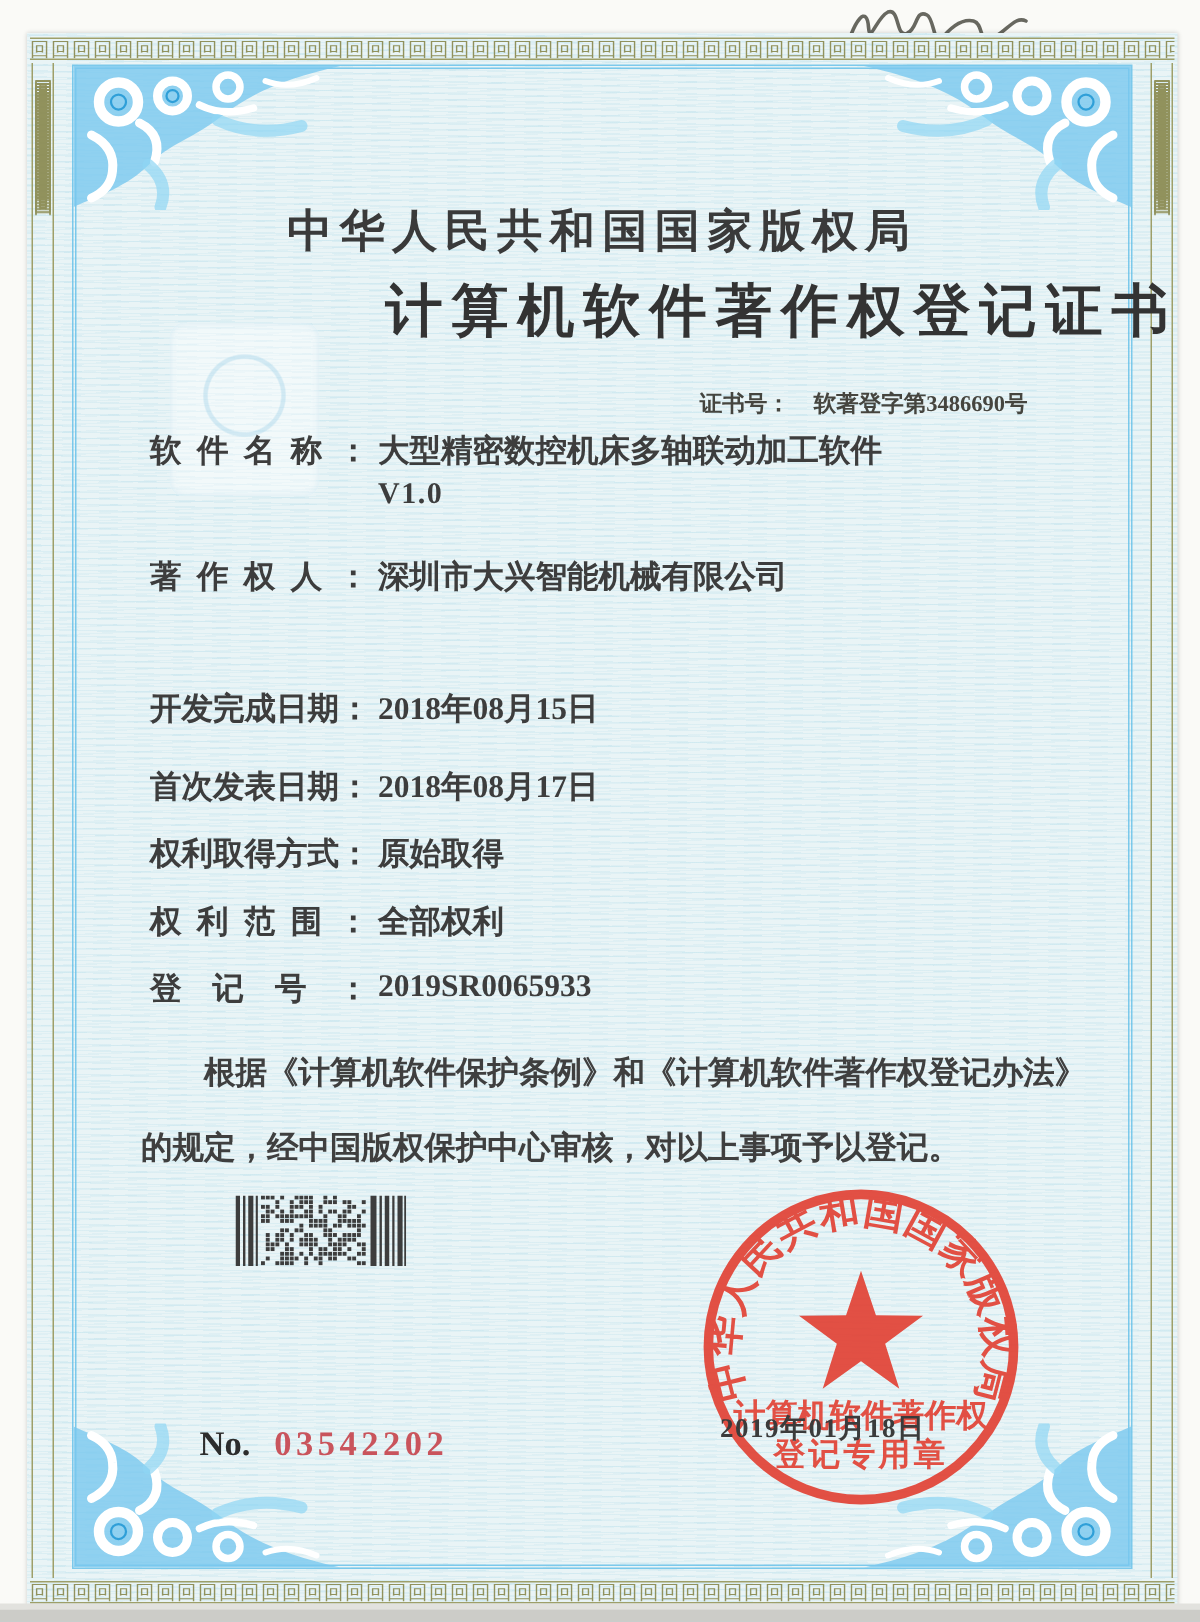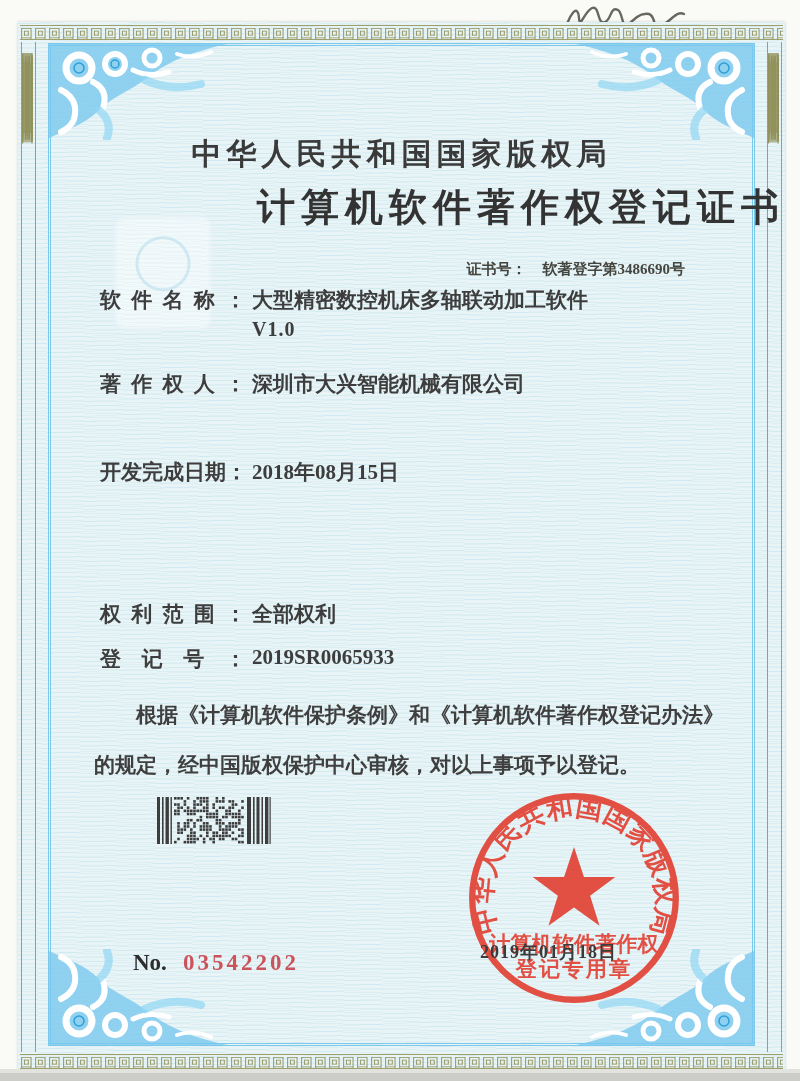--- a/index.html
+++ b/index.html
@@ -180,21 +180,27 @@
     <div class="value-line2" style="top:296px;">V1.0</div>
 
     <div class="row" style="top:348px;">
       <span class="label">著作权人：</span><span class="value">深圳市大兴智能机械有限公司</span>
     </div>
 
     <div class="row" style="top:436px;">
       <span class="label">开发完成日期：</span><span class="value">2018年08月15日</span>
     </div>
 
-
+    <div class="row" style="top:488px;">
+      <span class="label">首次发表日期：</span><span class="value">2018年08月17日</span>
+    </div>
+
+    <div class="row" style="top:533px;">
+      <span class="label">权利取得方式：</span><span class="value">原始取得</span>
+    </div>
 
     <div class="row" style="top:578px;">
       <span class="label">权利范围：</span><span class="value">全部权利</span>
     </div>
 
     <div class="row" style="top:623px;">
       <span class="label">登记号：</span><span class="value">2019SR0065933</span>
     </div>
 
     <div class="statement">根据《计算机软件保护条例》和《计算机软件著作权登记办法》的规定，经中国版权保护中心审核，对以上事项予以登记。</div>

